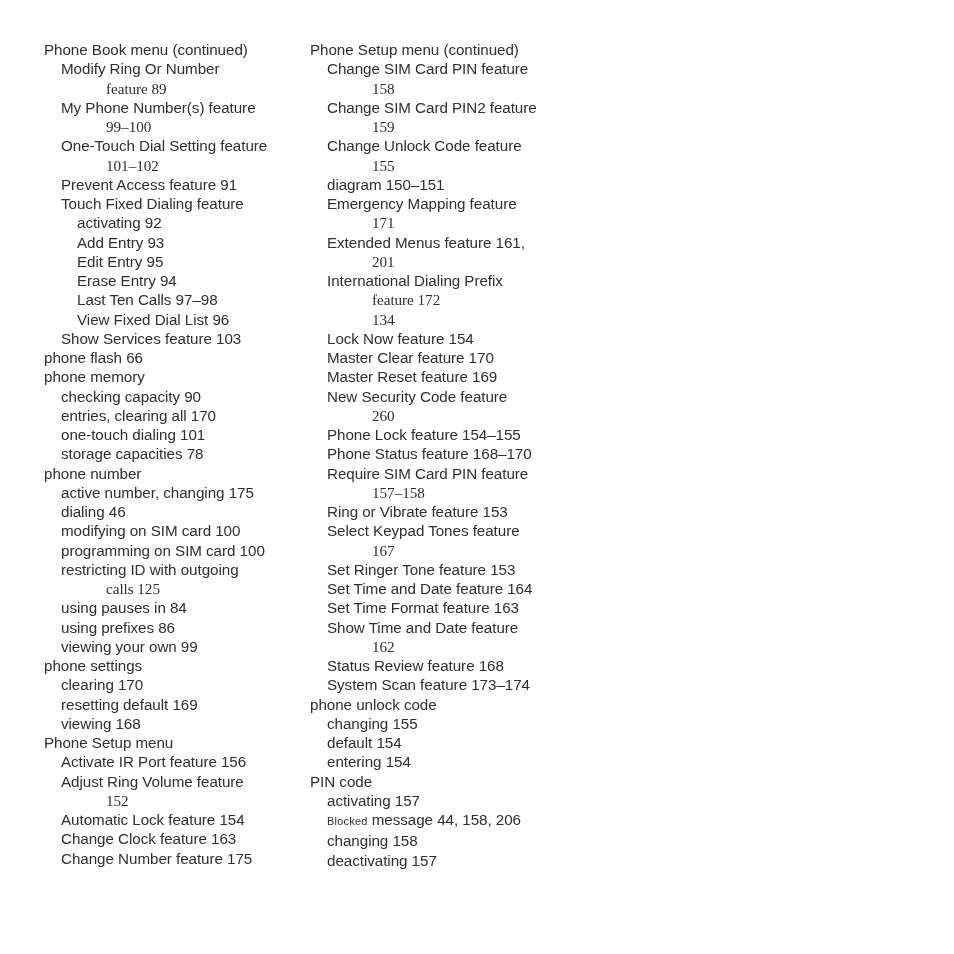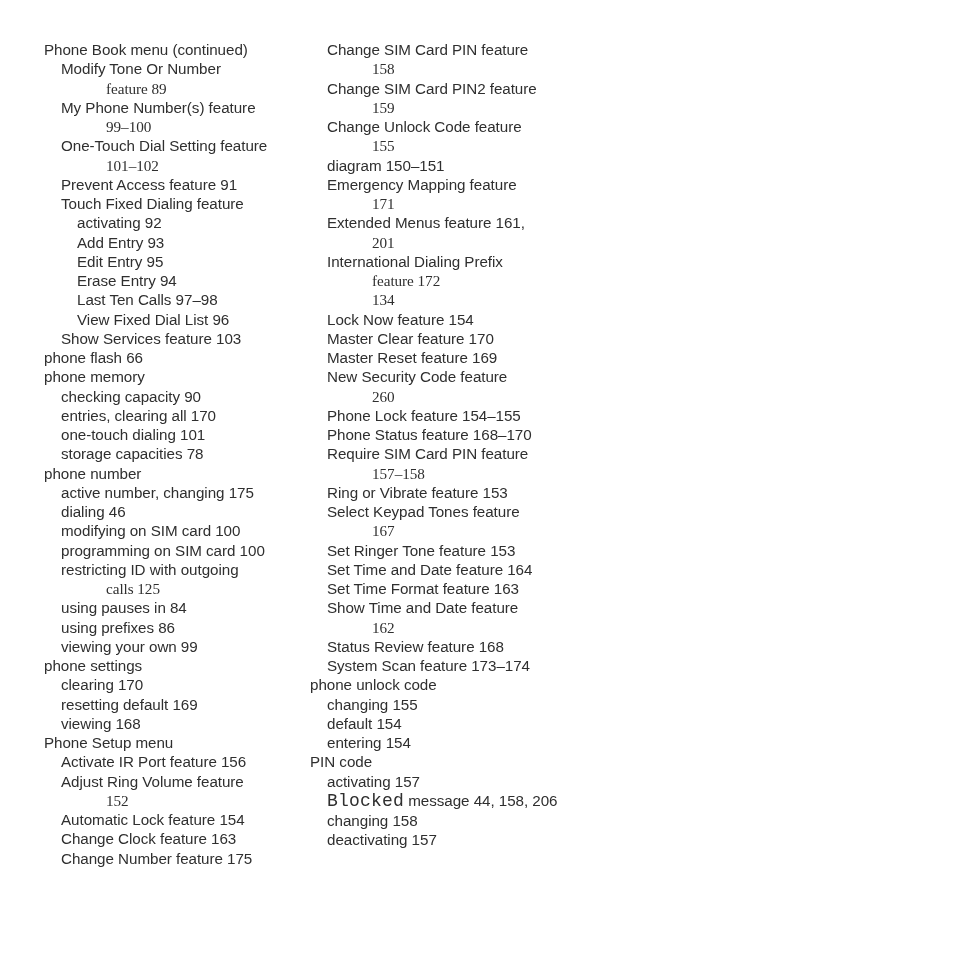--- a/index.html
+++ b/index.html
@@ -52,36 +52,36 @@
   
   .lvl0 { padding-left: 0px; }
   .lvl1 { padding-left: 17px; }
   .lvl2 { padding-left: 33px; }
 
   
   .wrap1 { padding-left: 62px; font-family: Liberation Serif, serif; }
 
   
   .device-word {
-    font-family: Liberation Mono, monospace;
+    font-family: Liberation Sans, sans-serif;
     font-stretch: condensed;
-    font-size: 18px;
+    font-size: 11px;
     letter-spacing: 0.2px;
   }
 </style>
 </head>
 <body>
 
 <div id="page">
   <div class="columns">
 
     <div class="column left">
       <div class="entry lvl0">Phone Book menu (continued)</div>
       <div id="left-entries">
-          <div class="entry lvl1">Modify Tone Or Number</div>
+          <div class="entry lvl1">Modify Ring Or Number</div>
           <div class="entry wrap1">feature  89</div>
           <div class="entry lvl1">My Phone Number(s) feature</div>
           <div class="entry wrap1">99–100</div>
           <div class="entry lvl1">One-Touch Dial Setting feature</div>
           <div class="entry wrap1">101–102</div>
           <div class="entry lvl1">Prevent Access feature  91</div>
           <div class="entry lvl1">Touch Fixed Dialing feature</div>
           <div class="entry lvl2">activating  92</div>
           <div class="entry lvl2">Add Entry  93</div>
           <div class="entry lvl2">Edit Entry  95</div>
@@ -113,20 +113,21 @@
           <div class="entry lvl1">Activate IR Port feature  156</div>
           <div class="entry lvl1">Adjust Ring Volume feature</div>
           <div class="entry wrap1">152</div>
           <div class="entry lvl1">Automatic Lock feature  154</div>
           <div class="entry lvl1">Change Clock feature  163</div>
           <div class="entry lvl1">Change Number feature  175</div>
         </div>
     </div>
 
     <div class="column right">
+      <div class="entry lvl0">Phone Setup menu (continued)</div>
       <div id="right-entries">
           <div class="entry lvl1">Change SIM Card PIN feature</div>
           <div class="entry wrap1">158</div>
           <div class="entry lvl1">Change SIM Card PIN2 feature</div>
           <div class="entry wrap1">159</div>
           <div class="entry lvl1">Change Unlock Code feature</div>
           <div class="entry wrap1">155</div>
           <div class="entry lvl1">diagram  150–151</div>
           <div class="entry lvl1">Emergency Mapping feature</div>
           <div class="entry wrap1">171</div>

